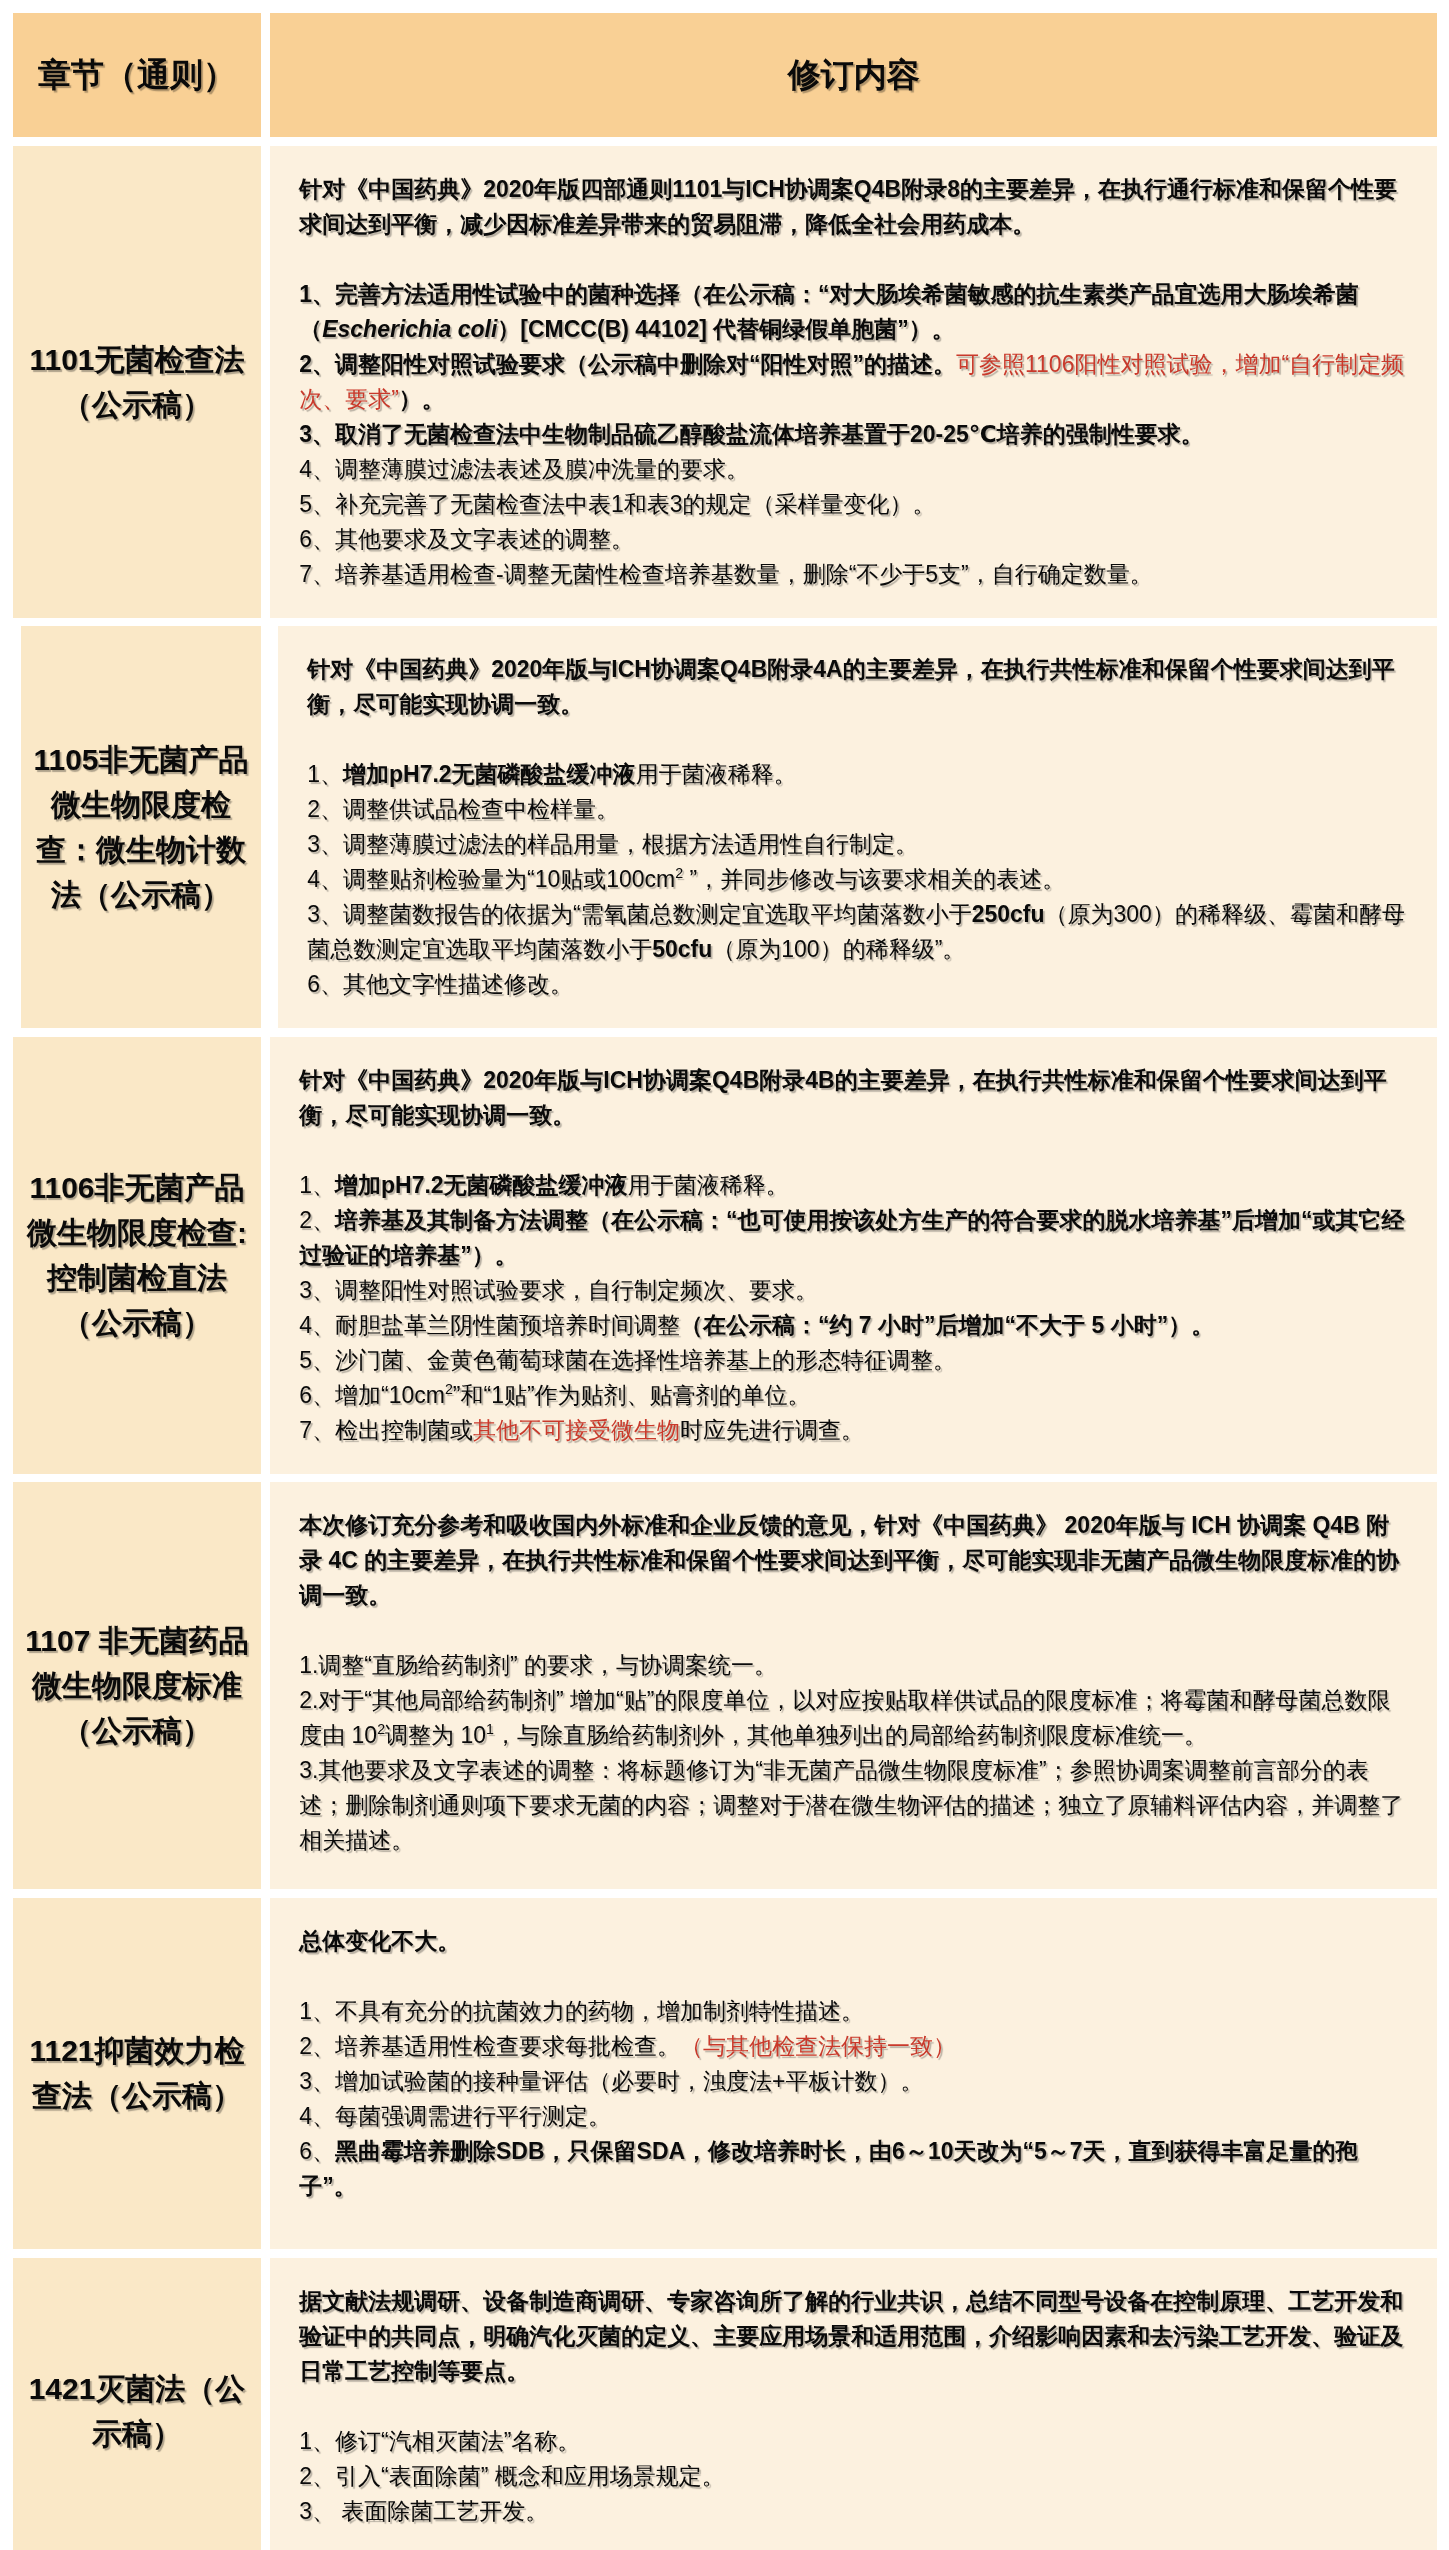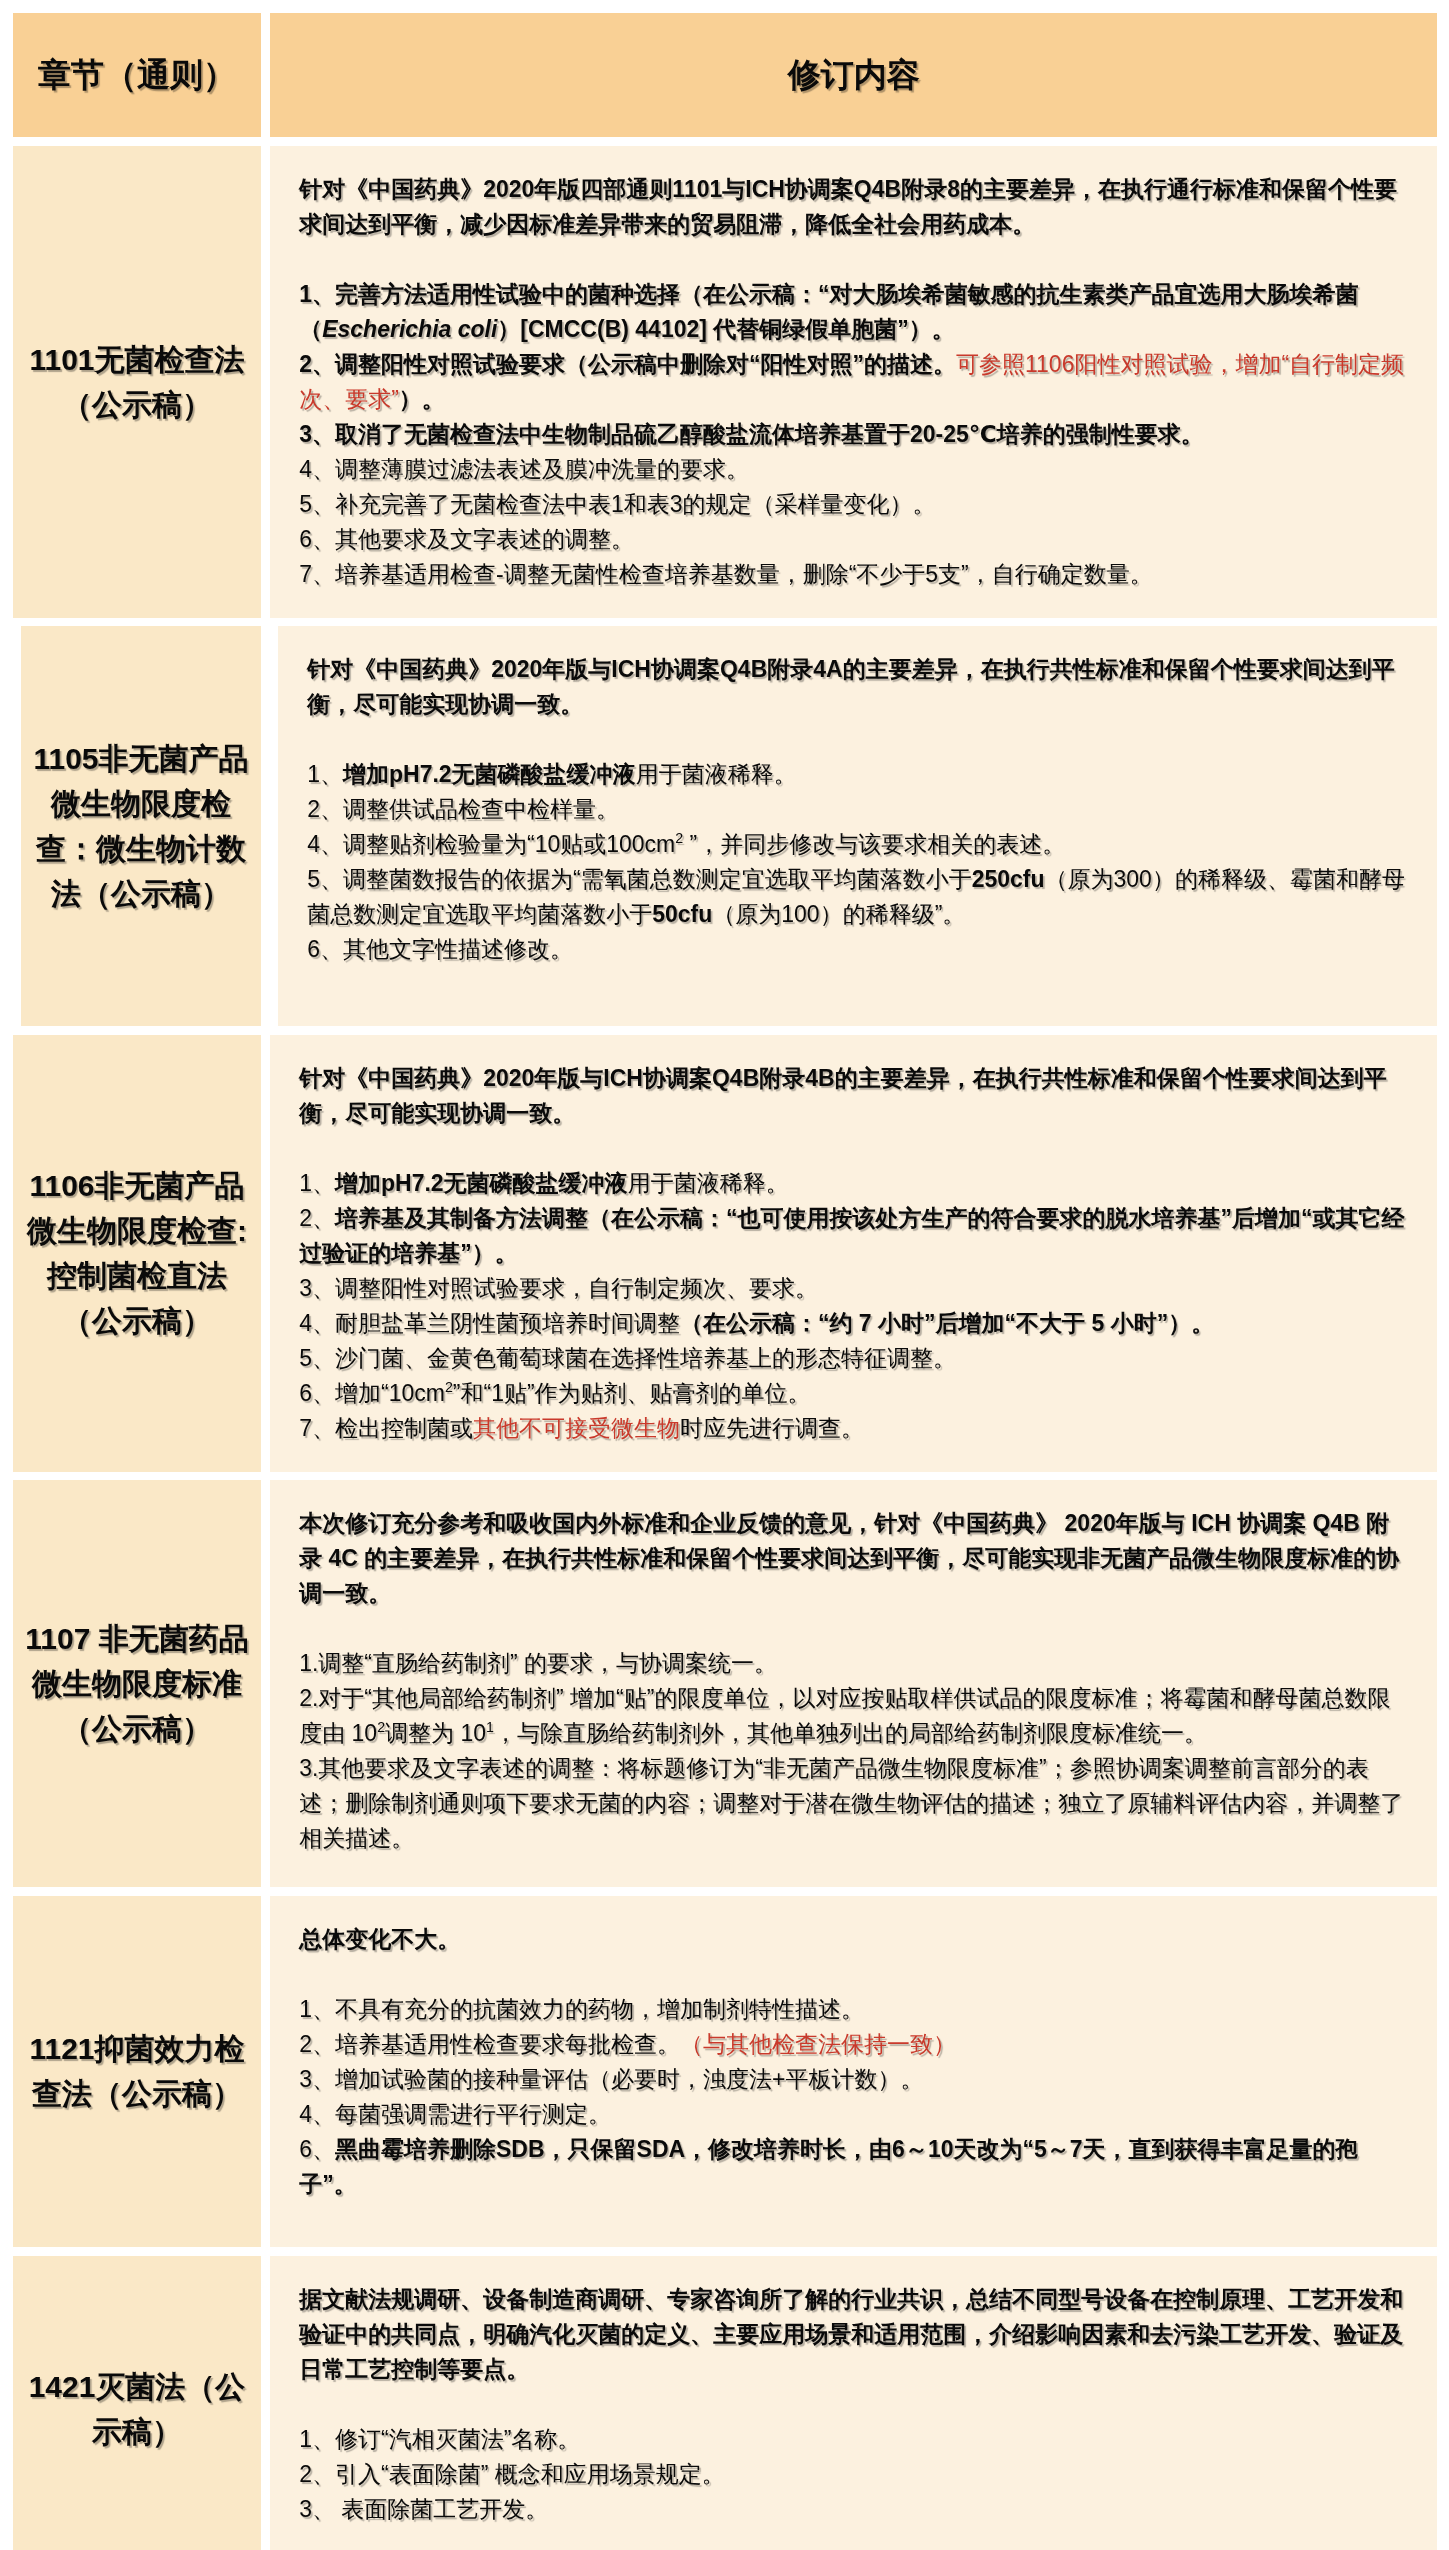--- a/index.html
+++ b/index.html
@@ -77,22 +77,23 @@
       <div class="para item"><span>6、其他要求及文字表述的调整。</span></div>
       <div class="para item"><span>7、培养基适用检查-调整无菌性检查培养基数量，删除“不少于5支”，自行确定数量。</span></div>
     </div>
     <div class="cell chapter row-1">
       <div class="chapter-text">1105非无菌产品微生物限度检查：微生物计数法（公示稿）</div>
     </div>
     <div class="cell content row-1">
       <div class="para intro"><span class="b">针对《中国药典》2020年版与ICH协调案Q4B附录4A的主要差异，在执行共性标准和保留个性要求间达到平衡，尽可能实现协调一致。</span></div>
       <div class="para item"><span>1、</span><span class="b">增加pH7.2无菌磷酸盐缓冲液</span><span>用于菌液稀释。</span></div>
       <div class="para item"><span>2、调整供试品检查中检样量。</span></div>
+      <div class="para item"><span>3、调整薄膜过滤法的样品用量，根据方法适用性自行制定。</span></div>
       <div class="para item"><span>4、调整贴剂检验量为“10贴或100cm</span><sup>2</sup><span> ”，并同步修改与该要求相关的表述。</span></div>
-      <div class="para item"><span>5、调整菌数报告的依据为“需氧菌总数测定宜选取平均菌落数小于</span><span class="b">250cfu</span><span>（原为300）的稀释级、霉菌和酵母菌总数测定宜选取平均菌落数小于</span><span class="b">50cfu</span><span>（原为100）的稀释级”。</span></div>
+      <div class="para item"><span>3、调整菌数报告的依据为“需氧菌总数测定宜选取平均菌落数小于</span><span class="b">250cfu</span><span>（原为300）的稀释级、霉菌和酵母菌总数测定宜选取平均菌落数小于</span><span class="b">50cfu</span><span>（原为100）的稀释级”。</span></div>
       <div class="para item"><span>6、其他文字性描述修改。</span></div>
     </div>
     <div class="cell chapter row-2">
       <div class="chapter-text">1106非无菌产品微生物限度检查:控制菌检直法（公示稿）</div>
     </div>
     <div class="cell content row-2">
       <div class="para intro"><span class="b">针对《中国药典》2020年版与ICH协调案Q4B附录4B的主要差异，在执行共性标准和保留个性要求间达到平衡，尽可能实现协调一致。</span></div>
       <div class="para item"><span>1、</span><span class="b">增加pH7.2无菌磷酸盐缓冲液</span><span>用于菌液稀释。</span></div>
       <div class="para item"><span>2、</span><span class="b">培养基及其制备方法调整（在公示稿：“也可使用按该处方生产的符合要求的脱水培养基”后增加“或其它经过验证的培养基”）。</span></div>
       <div class="para item"><span>3、调整阳性对照试验要求，自行制定频次、要求。</span></div>

